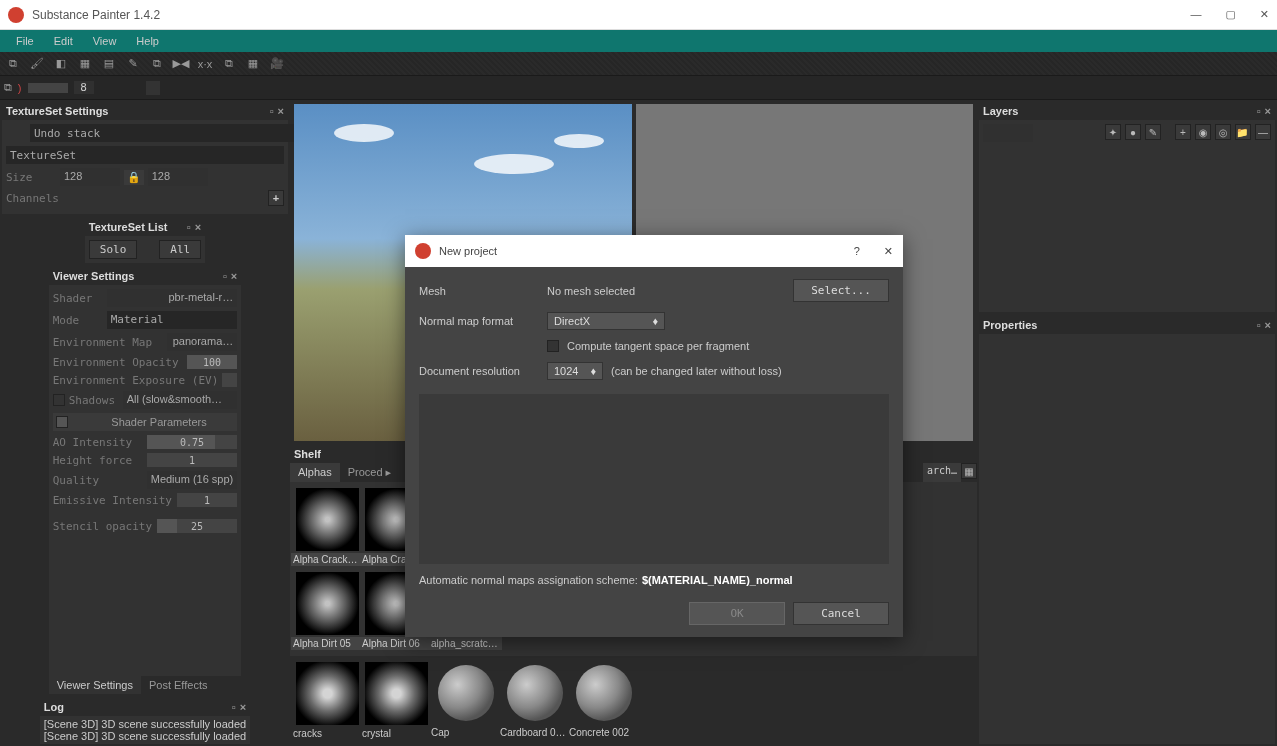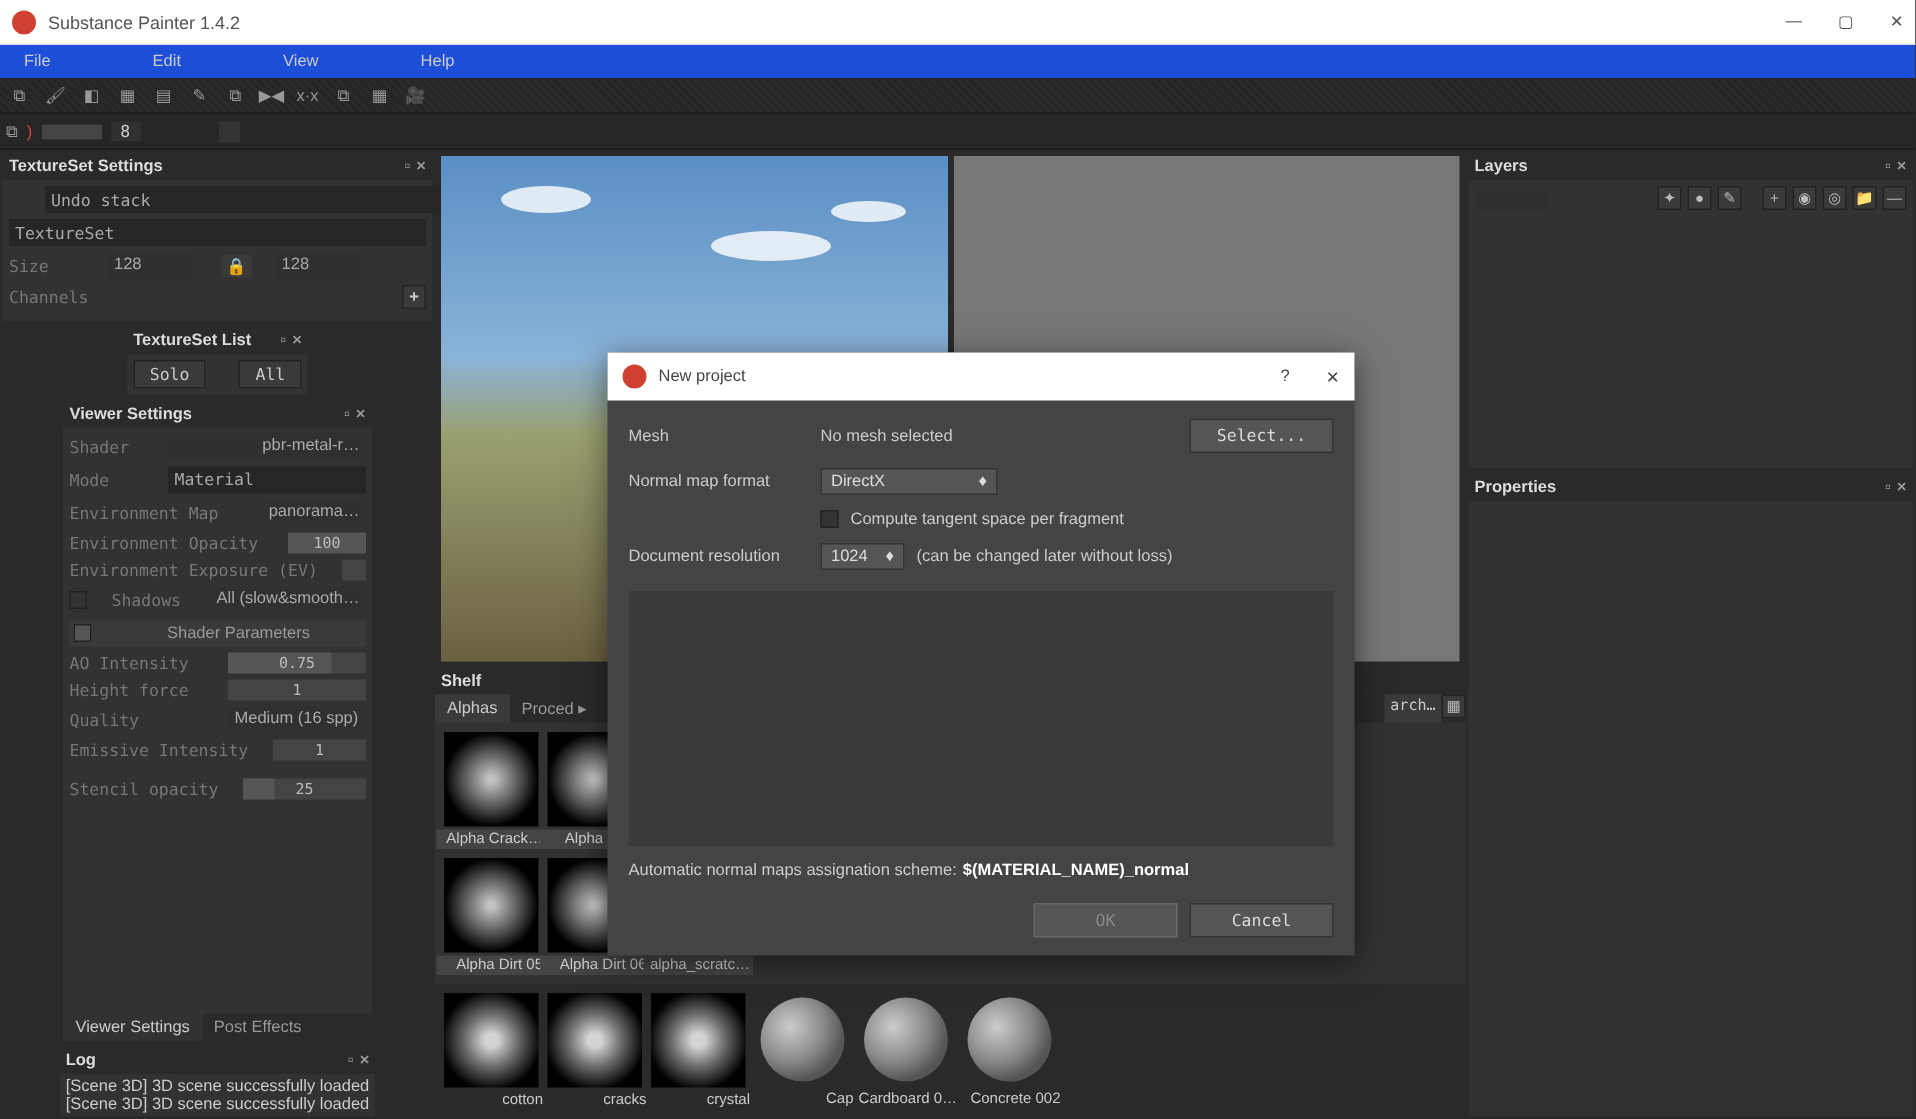--- a/index.html
+++ b/index.html
@@ -6,21 +6,21 @@
 body { background: #2a2a2a; color: #999; width: 1277px; height: 746px; overflow: hidden; position: relative; }
 
 
 .titlebar { background: #fff; height: 30px; display: flex; align-items: center; padding: 0 8px; border-bottom: 1px solid #ddd; }
 .titlebar .logo { width: 16px; height: 16px; background: #d04030; border-radius: 50%; margin-right: 8px; position: relative; }
 .titlebar .title { color: #555; font-size: 12px; flex: 1; }
 .titlebar .win-controls { display: flex; gap: 24px; color: #555; font-size: 14px; }
 .titlebar .win-controls span { cursor: pointer; }
 
 
-.menubar { background: #1d4ed8; height: 22px; display: flex; align-items: center; padding: 0 6px; gap: 48px; }
+.menubar { background: #0f766e; height: 22px; display: flex; align-items: center; padding: 0 6px; }
 .menubar .menu-item { color: #ccc; padding: 0 10px; height: 100%; display: flex; align-items: center; }
 
 
 .toolbar { background: #262626; height: 24px; display: flex; align-items: center; padding: 0 4px; gap: 6px; border-bottom: 1px solid #1a1a1a;
   background-image: repeating-linear-gradient(45deg, #262626, #262626 2px, #2a2a2a 2px, #2a2a2a 4px);}
 .toolbar .tool-btn { width: 18px; height: 18px; display: flex; align-items: center; justify-content: center; }
 
 .toolbar2 { background: #262626; height: 24px; display: flex; align-items: center; padding: 0 4px; gap: 6px; border-bottom: 1px solid #1a1a1a; }
 .toolbar2 .slider { width: 40px; height: 10px; background: #444; }
 .toolbar2 .swatch { width: 14px; height: 14px; background: #333; }
@@ -30,21 +30,21 @@
 .left-col { width: 290px; display: flex; flex-direction: column; gap: 4px; padding: 2px; align-items: center; }
 .center-col { flex: 1; display: flex; flex-direction: column; position: relative; }
 .right-col { width: 300px; display: flex; flex-direction: column; gap: 4px; padding: 2px; }
 
 
 .panel { background: #323232; display: flex; flex-direction: column; }
 .panel-header { background: #2a2a2a; height: 18px; display: flex; align-items: center; padding: 0 4px; color: #ddd; font-weight: bold; font-size: 11px; }
 .panel-header .ctrls { margin-left: auto; display: flex; gap: 4px; font-size: 10px; color: #999; }
 .panel-body { padding: 4px; flex: 1; }
 
-.form-row { display: flex; align-items: center; gap: 16px; margin-bottom: 4px; font-size: 11px; }
+.form-row { display: flex; align-items: center; gap: 4px; margin-bottom: 4px; font-size: 11px; }
 .form-row label { color: #777; min-width: 50px; font-family: monospace; }
 .form-field { background: #262626; color: #aaa; border: none; padding: 2px 4px; height: 18px; flex: 1; font-family: monospace; font-size: 11px; }
 .sel-field { background: #303030; color: #aaa; border: none; padding: 2px 4px; height: 18px; }
 .chip-btn { background: #3a3a3a; color: #ccc; padding: 2px 10px; border: 1px solid #222; font-family: monospace; }
 
 .slider-bar { height: 14px; background: #444; position: relative; flex:1; }
 .slider-fill { height: 100%; background: #555; }
 .slider-val { position: absolute; inset: 0; display: flex; align-items: center; justify-content: center; font-family: monospace; font-size: 10px; color: #bbb;}
 
 .tabs-row { display: flex; background: #2a2a2a; }
@@ -60,21 +60,21 @@
 
 
 .shelf { flex: 1; display: flex; flex-direction: column; }
 .shelf-tabs { display: flex; background:#2a2a2a; }
 .shelf-tabs .tab { padding: 3px 8px; color: #ccc; background: #3a3a3a; }
 .shelf-tabs .tab.inactive { background: #2a2a2a; color: #999; }
 .shelf-grid { flex: 1; display: flex; flex-wrap: wrap; gap: 6px; padding: 6px; align-content: flex-start; background:#323232; overflow:hidden;}
 .shelf-item { width: 63px; display: flex; flex-direction: column; align-items: center; gap: 2px; }
 .shelf-thumb { width: 63px; height: 63px; background: #000; display:flex; align-items:center; justify-content:center; }
 .shelf-thumb.round { background: radial-gradient(circle at 35% 35%, #ccc, #888 45%, #555 70%); border-radius:50%; width:56px; height:56px; margin:3px;}
-.shelf-label { color: #ccc; font-size: 10px; text-align:right; overflow:hidden; text-overflow:ellipsis; white-space:nowrap; width:73px; background:#444; padding:1px 2px;}
+.shelf-label { color: #ccc; font-size: 10px; text-align:left; overflow:hidden; text-overflow:ellipsis; white-space:nowrap; width:73px; background:#444; padding:1px 2px;}
 .shelf-label.nobg { background:none; }
 
 
 .log { font-family: monospace; padding: 2px 4px; color:#ccc; font-size:11px;}
 
 
 .dialog { position: absolute; left: 405px; top: 235px; width: 498px; background: #444; box-shadow: 0 4px 20px rgba(0,0,0,0.5); z-index: 100; }
 .dialog-titlebar { background: #fff; height: 32px; display: flex; align-items: center; padding: 0 10px; color: #444; font-size: 14px;}
 .dialog-titlebar .dlogo { width: 16px; height:16px; background:#d04030; border-radius:50%; margin-right:8px;}
 .dialog-titlebar .dctrls { margin-left:auto; display:flex; gap:24px; font-size:16px;}
@@ -336,24 +336,20 @@
             </div>
             <div class="shelf-item">
               <div class="shelf-thumb round"></div>
               <div class="shelf-label">man bac…</div>
             </div>
           </div>
       </div>
       <div style="display:flex; gap:6px; padding:6px; background:#2a2a2a;" id="carousel">
           <div class="shelf-item">
             <div class="shelf-thumb" style="background: radial-gradient(circle, rgba(255, 255, 255, 0.8) 10%, rgba(255, 255, 255, 0.3) 40%, rgb(0, 0, 0) 75%);"></div>
-            <div class="shelf-label nobg">cotton</div>
-          </div>
-          <div class="shelf-item">
-            <div class="shelf-thumb" style="background: radial-gradient(circle, rgba(255, 255, 255, 0.8) 10%, rgba(255, 255, 255, 0.3) 40%, rgb(0, 0, 0) 75%);"></div>
             <div class="shelf-label nobg">cracks</div>
           </div>
           <div class="shelf-item">
             <div class="shelf-thumb" style="background: radial-gradient(circle, rgba(255, 255, 255, 0.8) 10%, rgba(255, 255, 255, 0.3) 40%, rgb(0, 0, 0) 75%);"></div>
             <div class="shelf-label nobg">crystal</div>
           </div>
           <div class="shelf-item">
             <div class="shelf-thumb round"></div>
             <div class="shelf-label nobg">Cap</div>
           </div>

